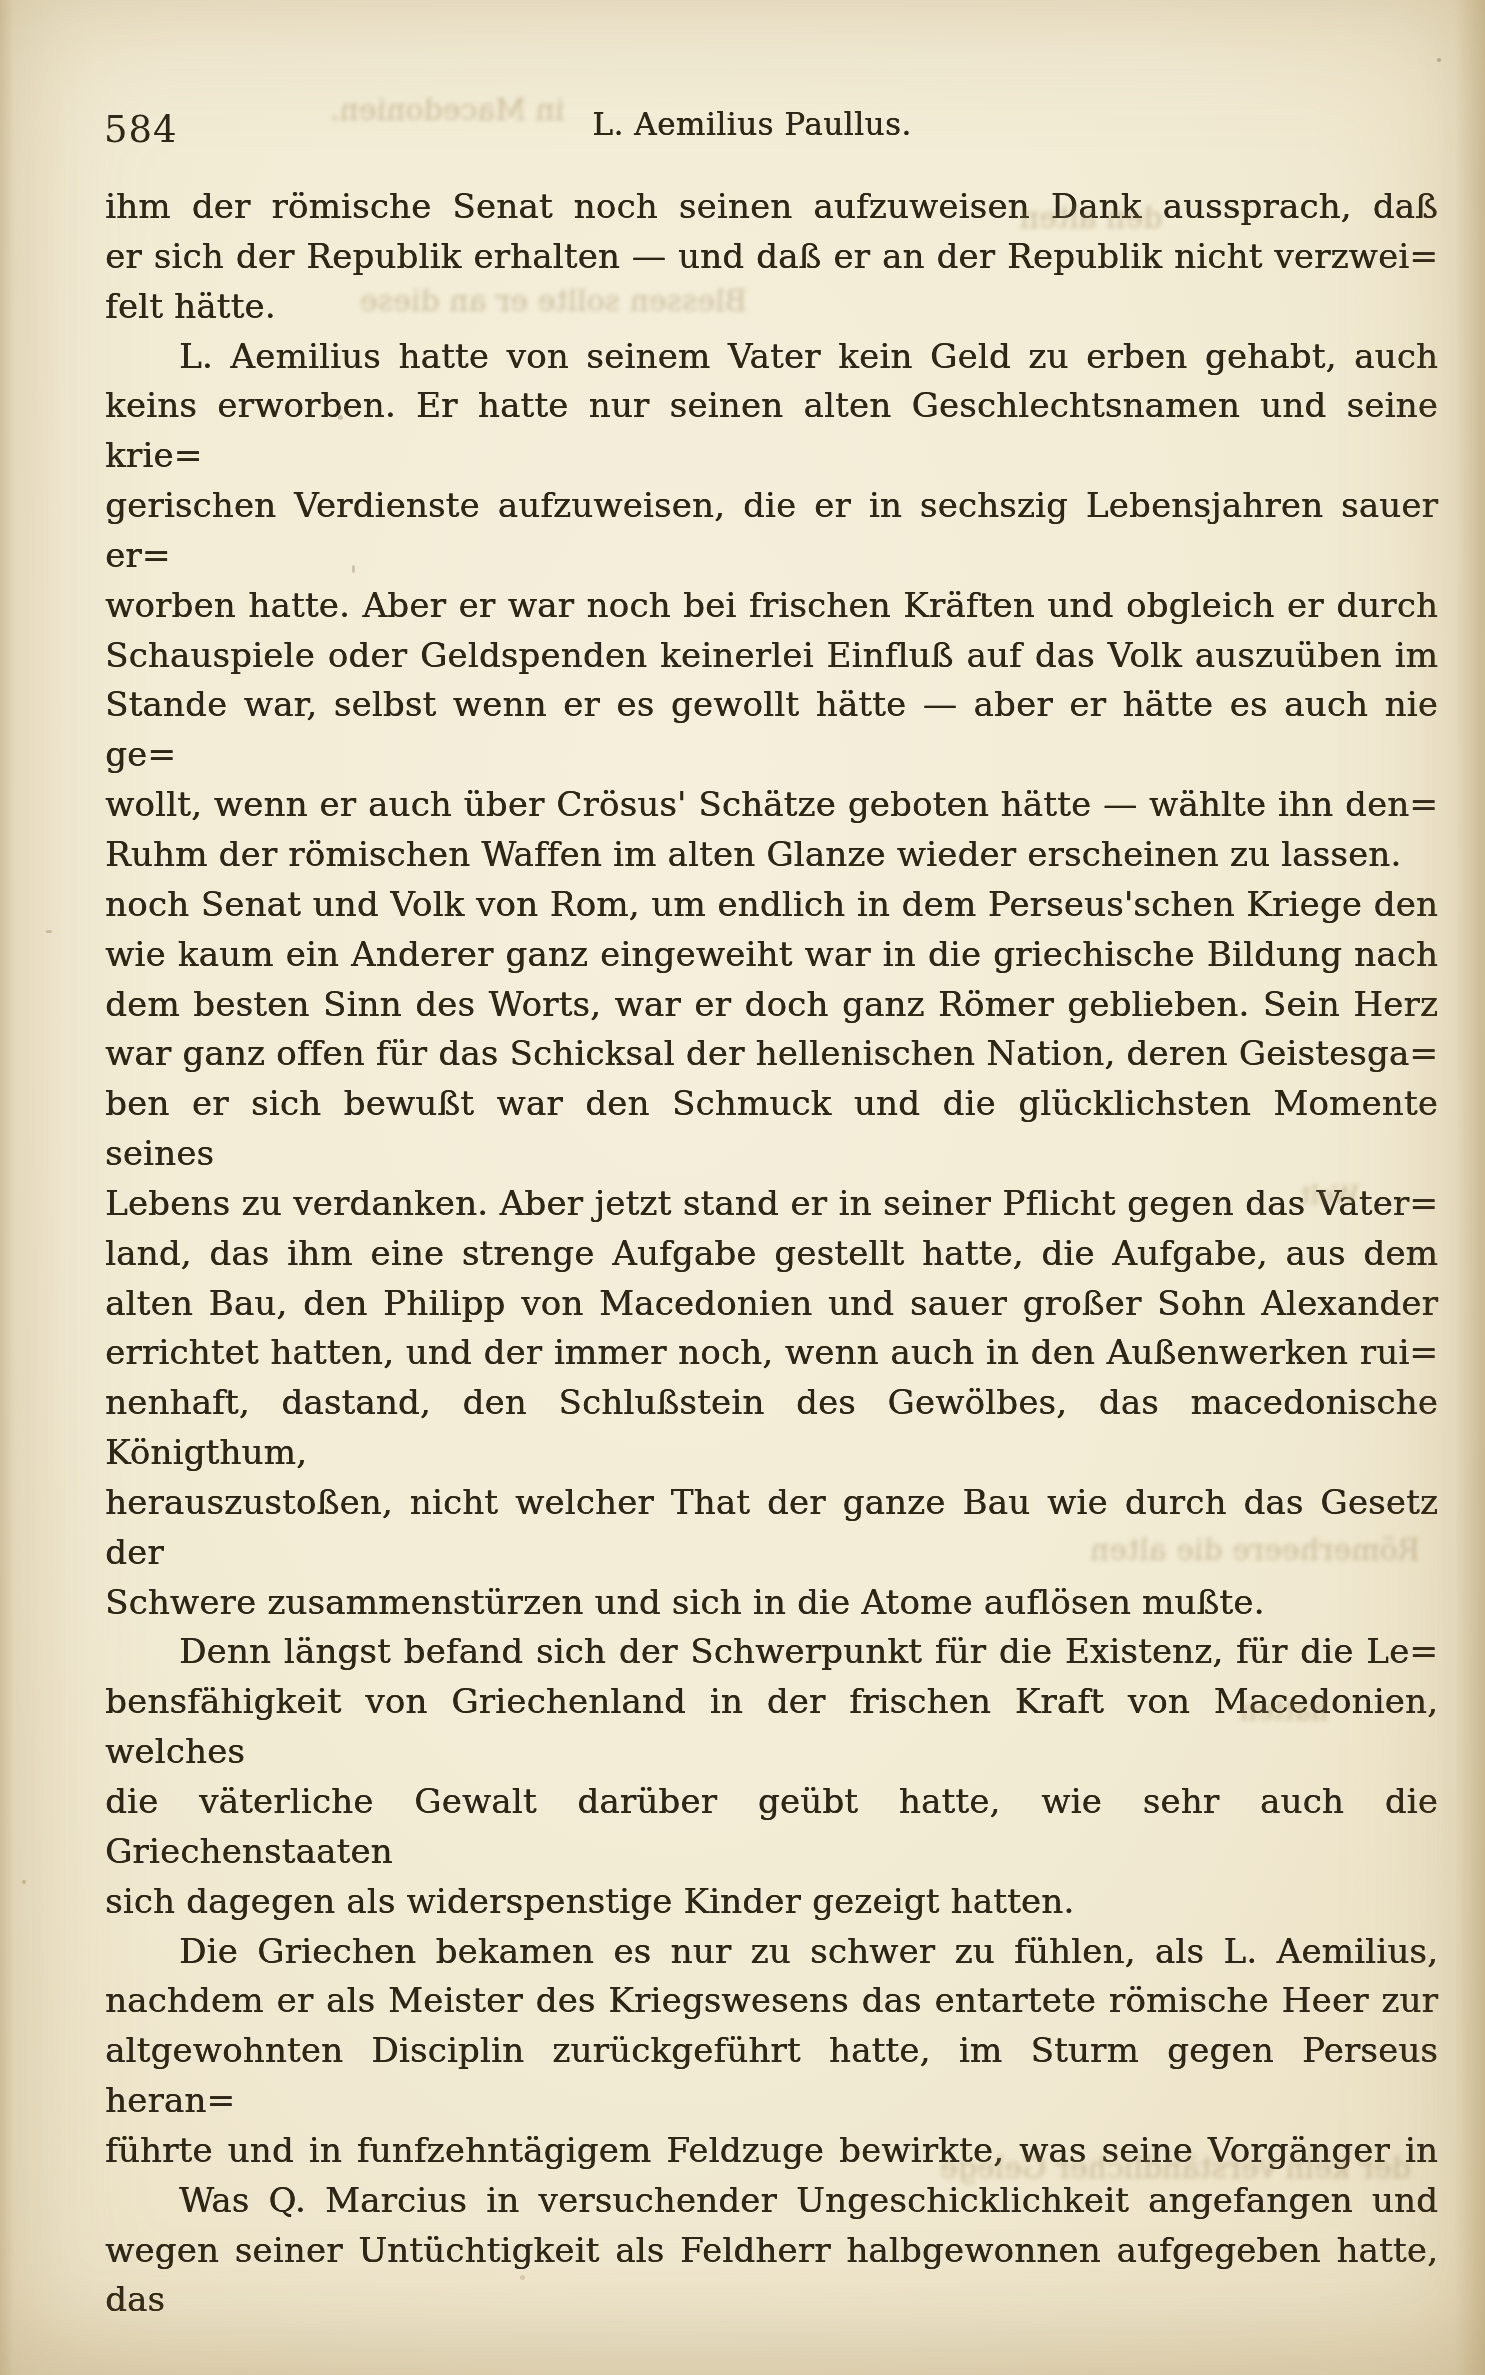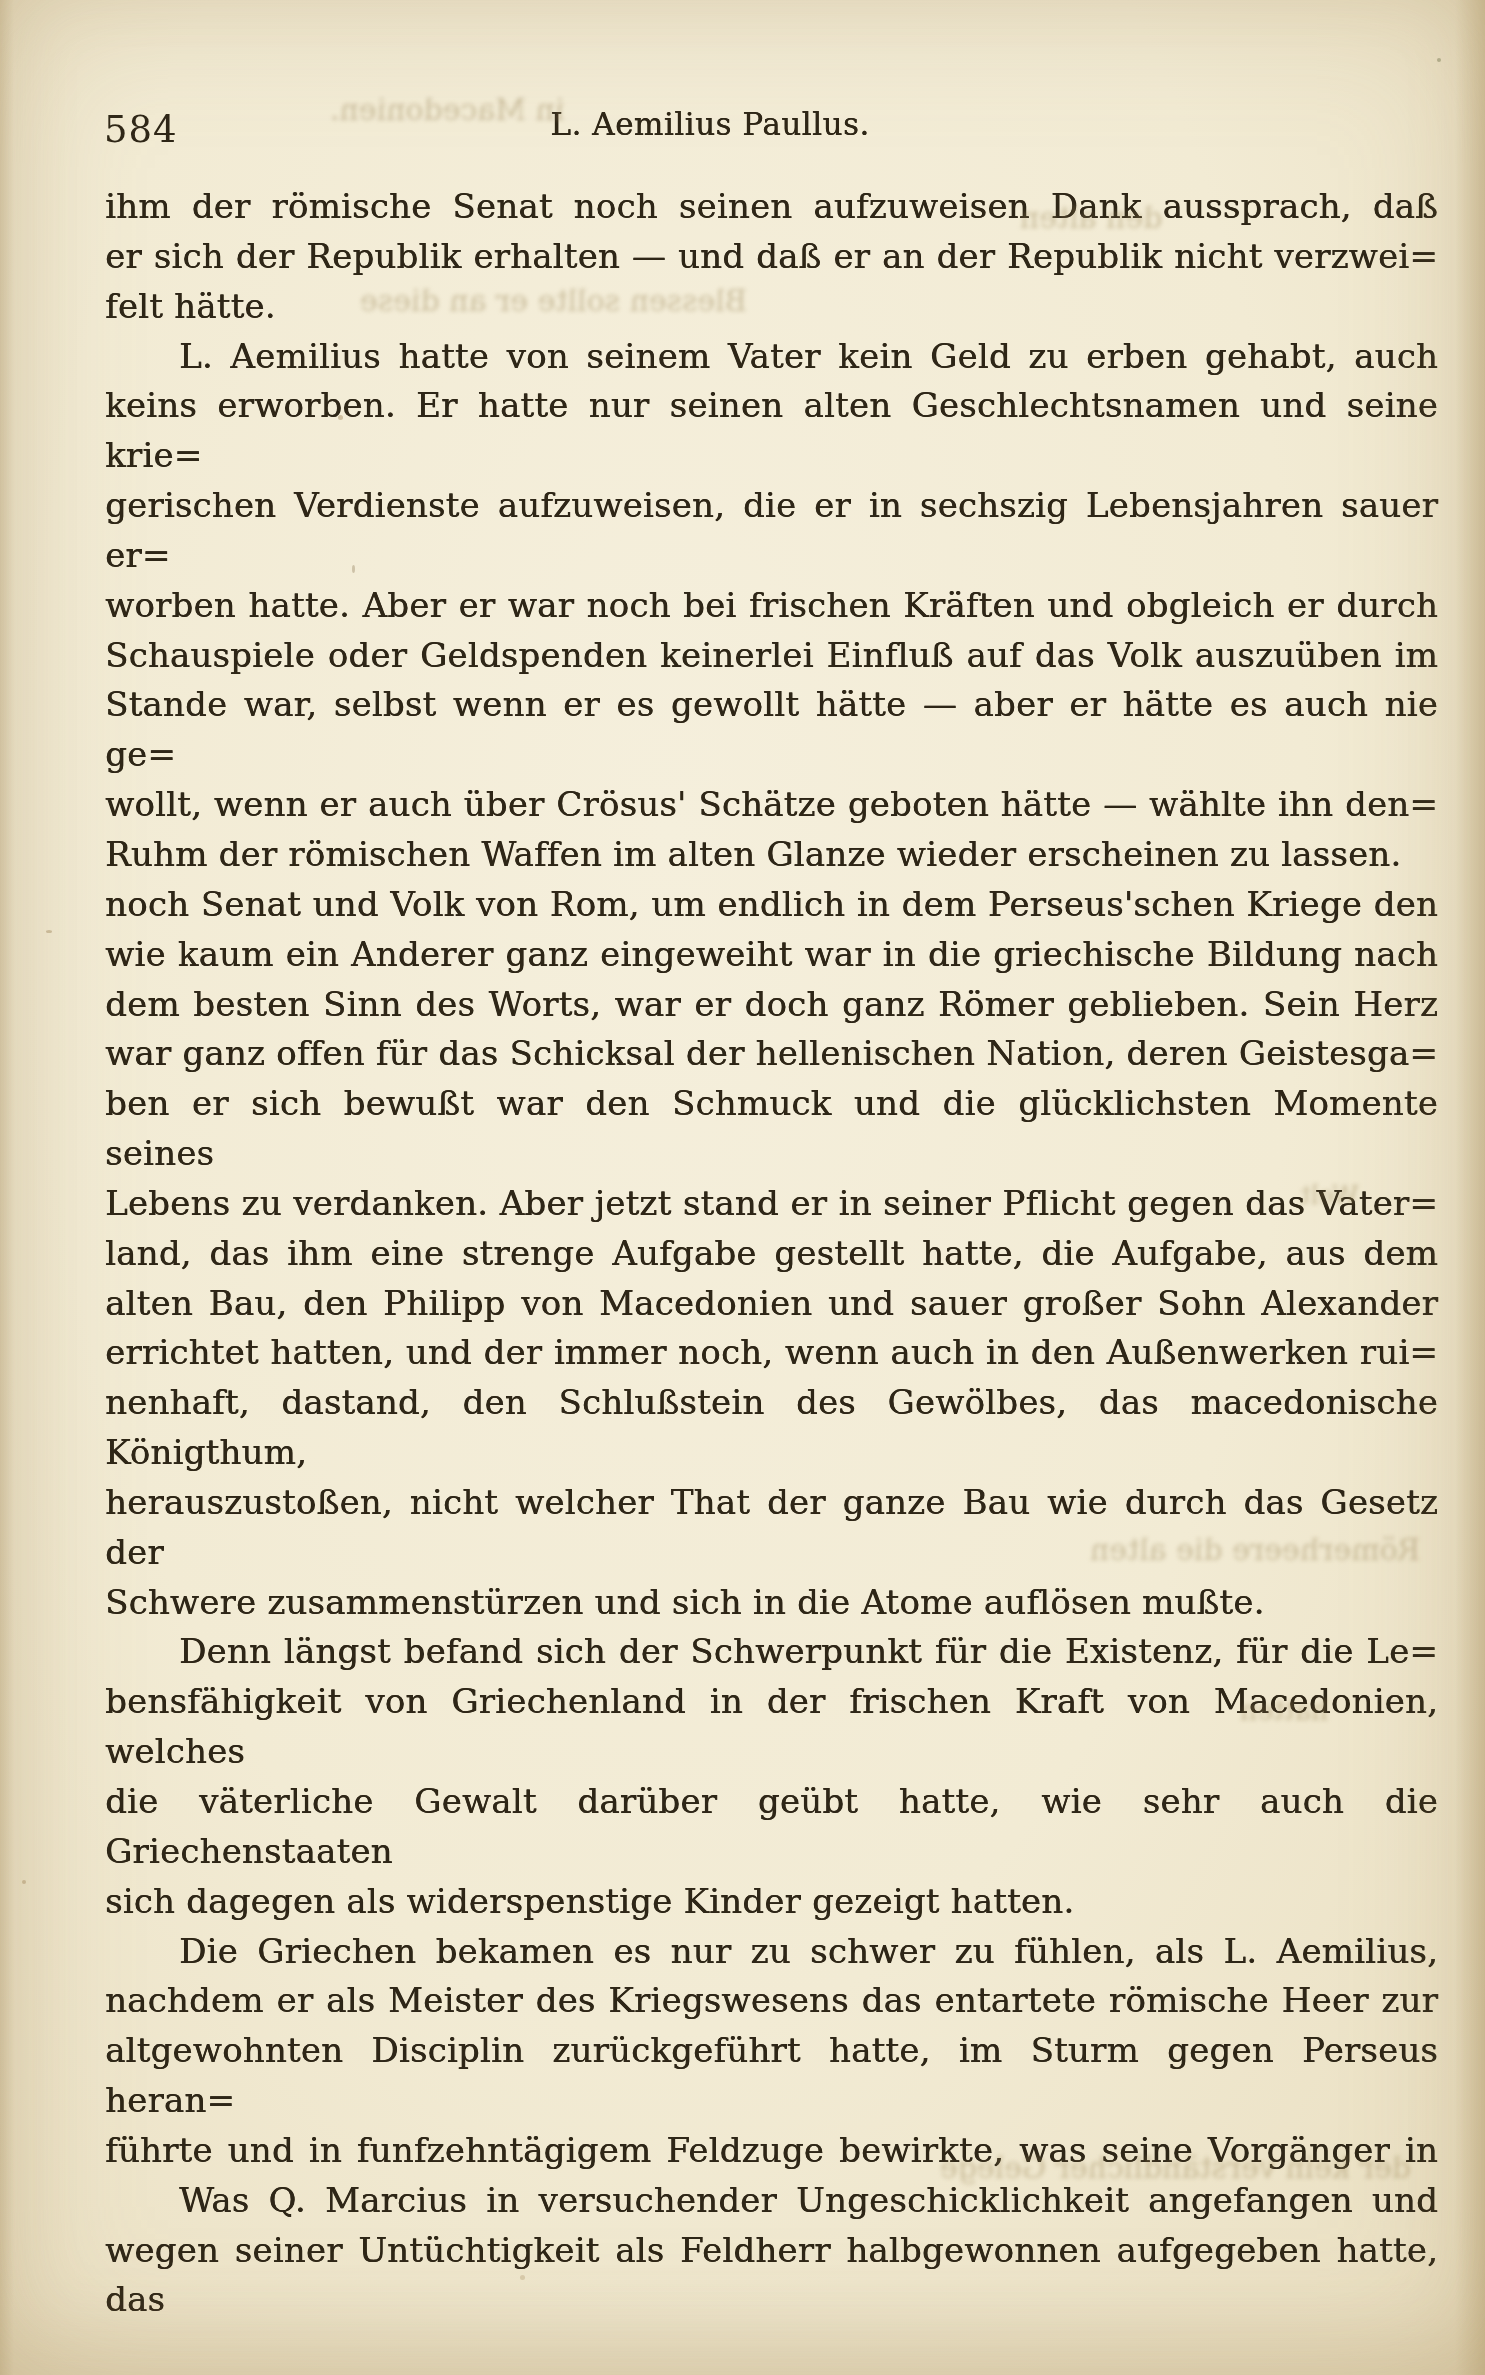--- a/index.html
+++ b/index.html
@@ -25,21 +25,21 @@
   .edge-left {
     position: absolute; top: 0; left: 0; width: 14px; height: 100%;
     background: linear-gradient(to right, rgba(150,125,75,0.22), rgba(150,125,75,0));
   }
   .running-head { position: absolute; top: 0; left: 0; width: 100%; height: 110px; margin-top: 46px; }
   .page-number {
     position: absolute; left: 104px; top: 62px;
     font-size: 37px; letter-spacing: 1px;
   }
   .header-title {
-    position: absolute; left: 710px; top: 60px; transform: translateX(-50%);
+    position: absolute; left: 752px; top: 60px; transform: translateX(-50%);
     font-size: 31px; letter-spacing: 0.5px; white-space: nowrap;
     text-shadow: 0.4px 0 0 currentColor;
   }
   .body-text {
     position: absolute; left: 105px; top: 182px; width: 1333px;
     font-size: 34px; line-height: 49.85px; letter-spacing: 0.2px;
     text-shadow: 0.4px 0 0 currentColor;
   }
   .line { text-align: justify; text-align-last: justify; }
   .line.last { text-align-last: left; }

